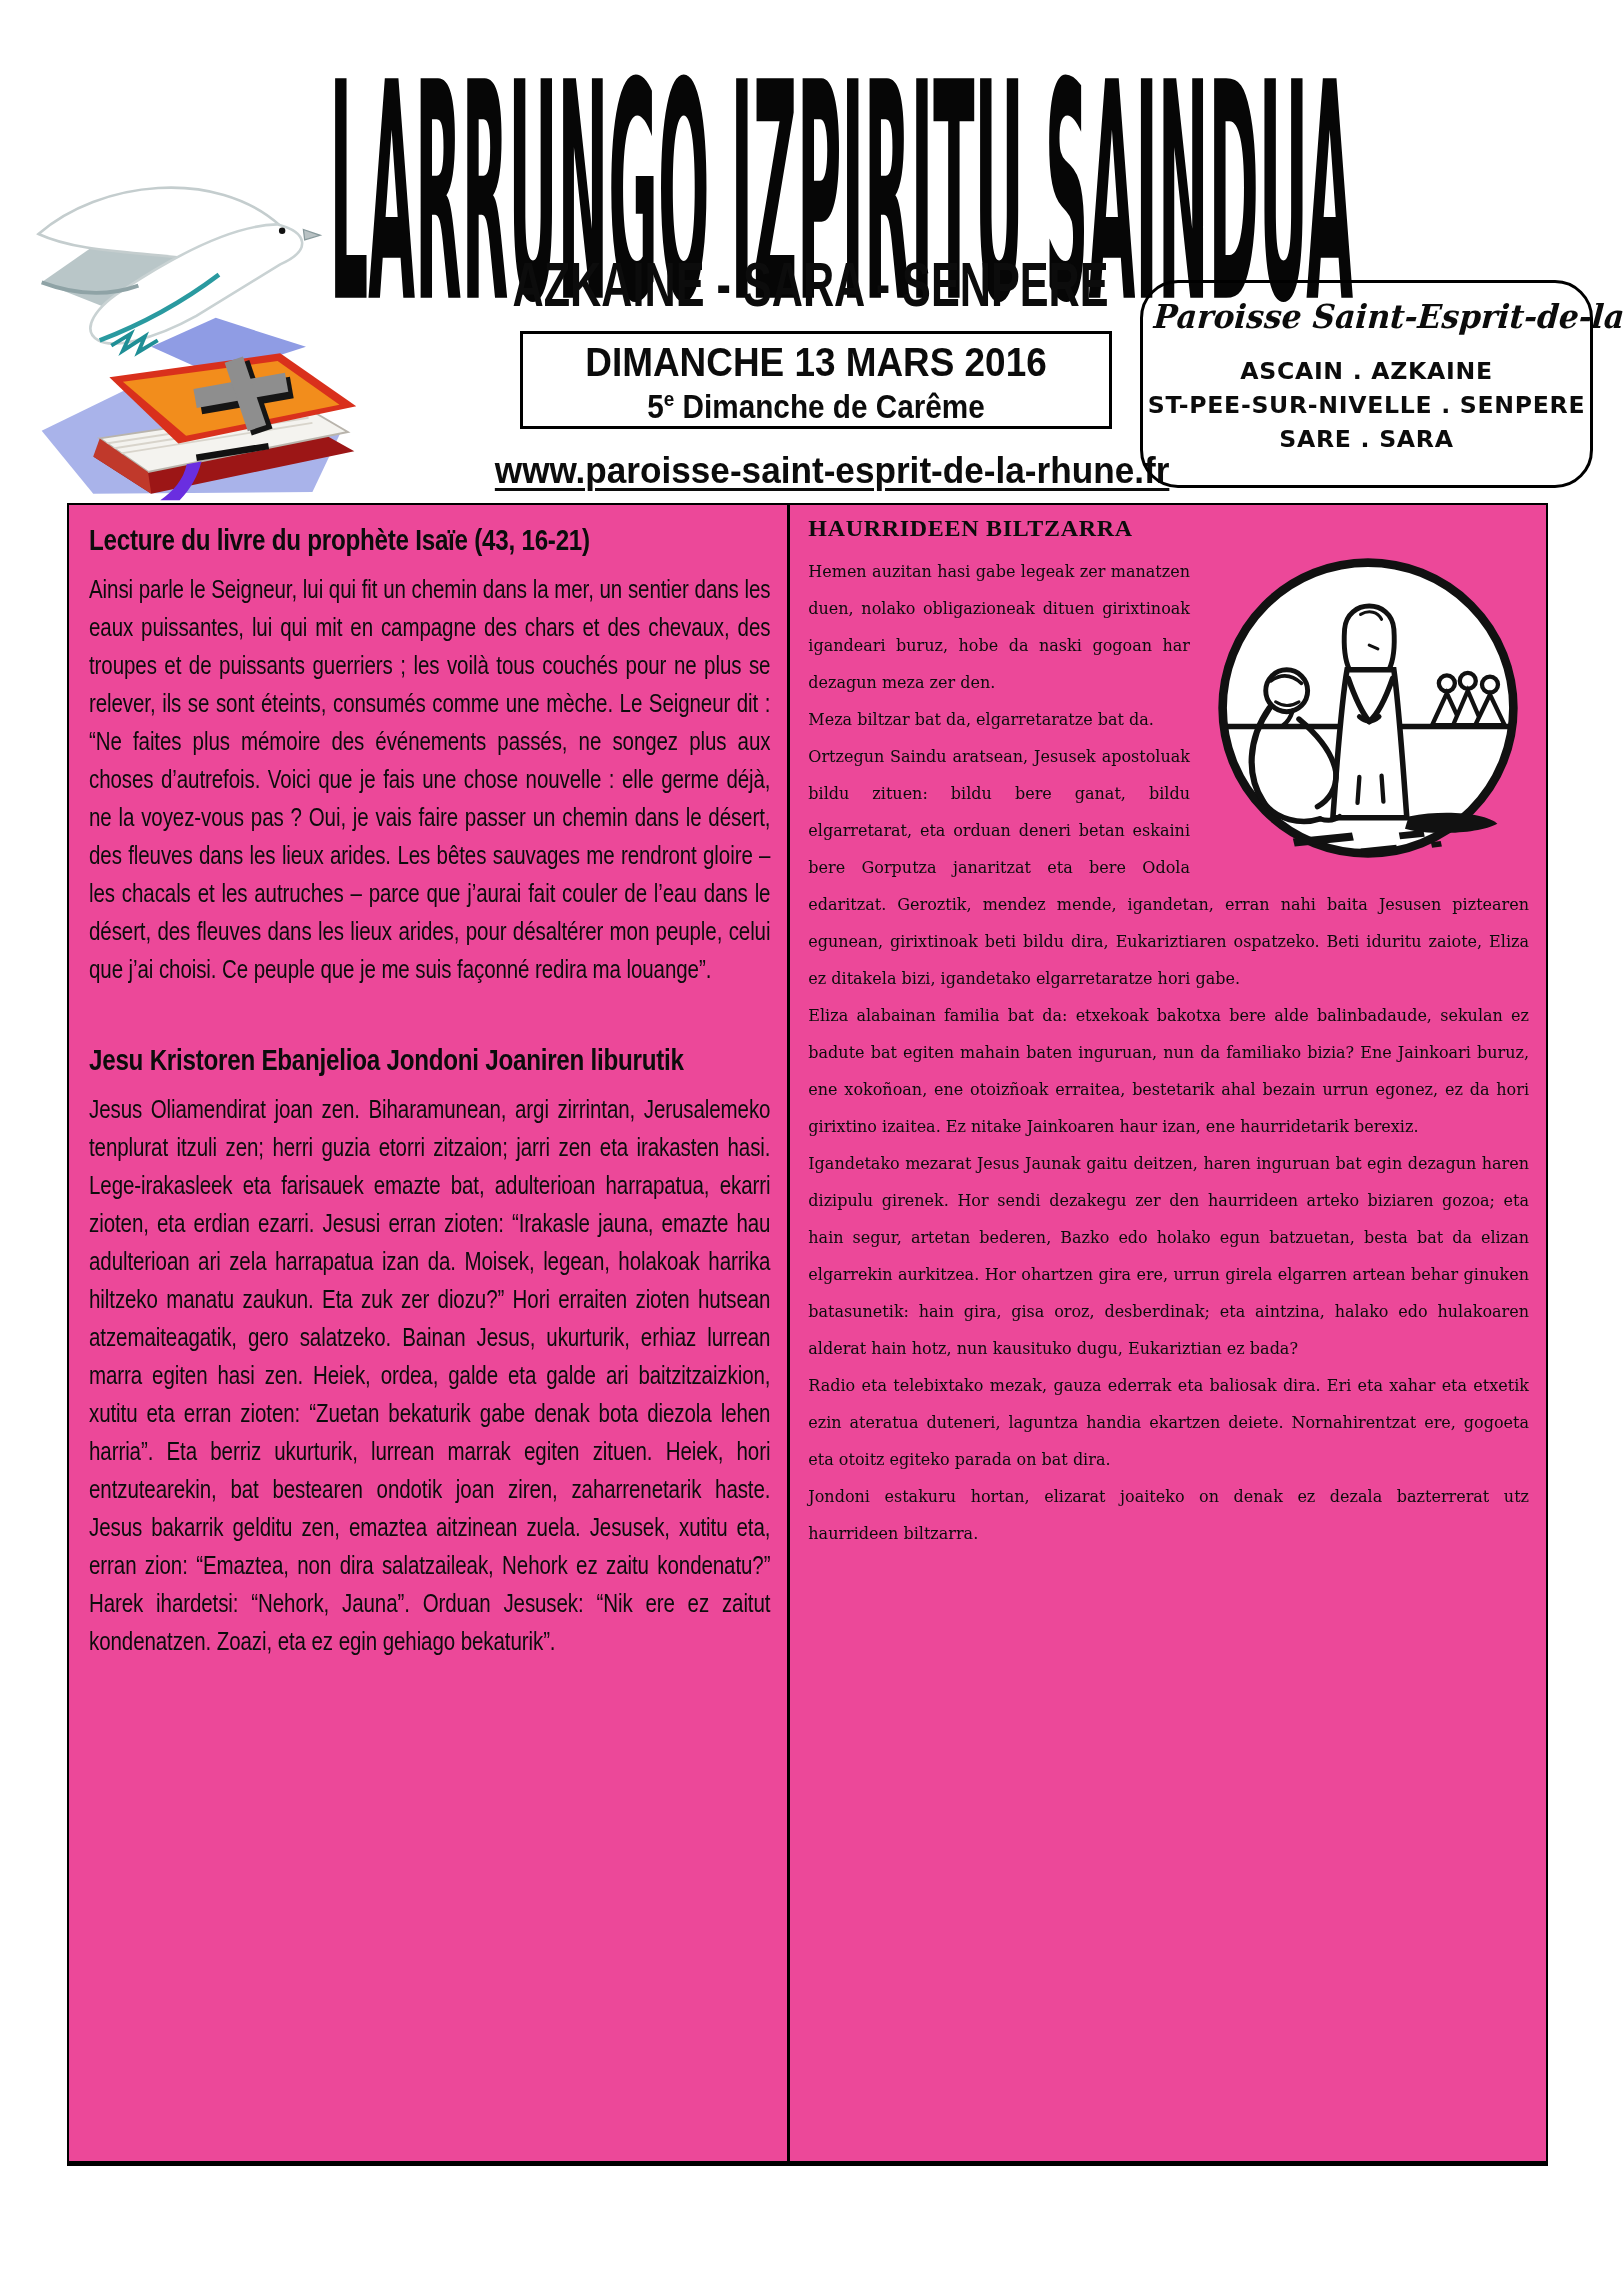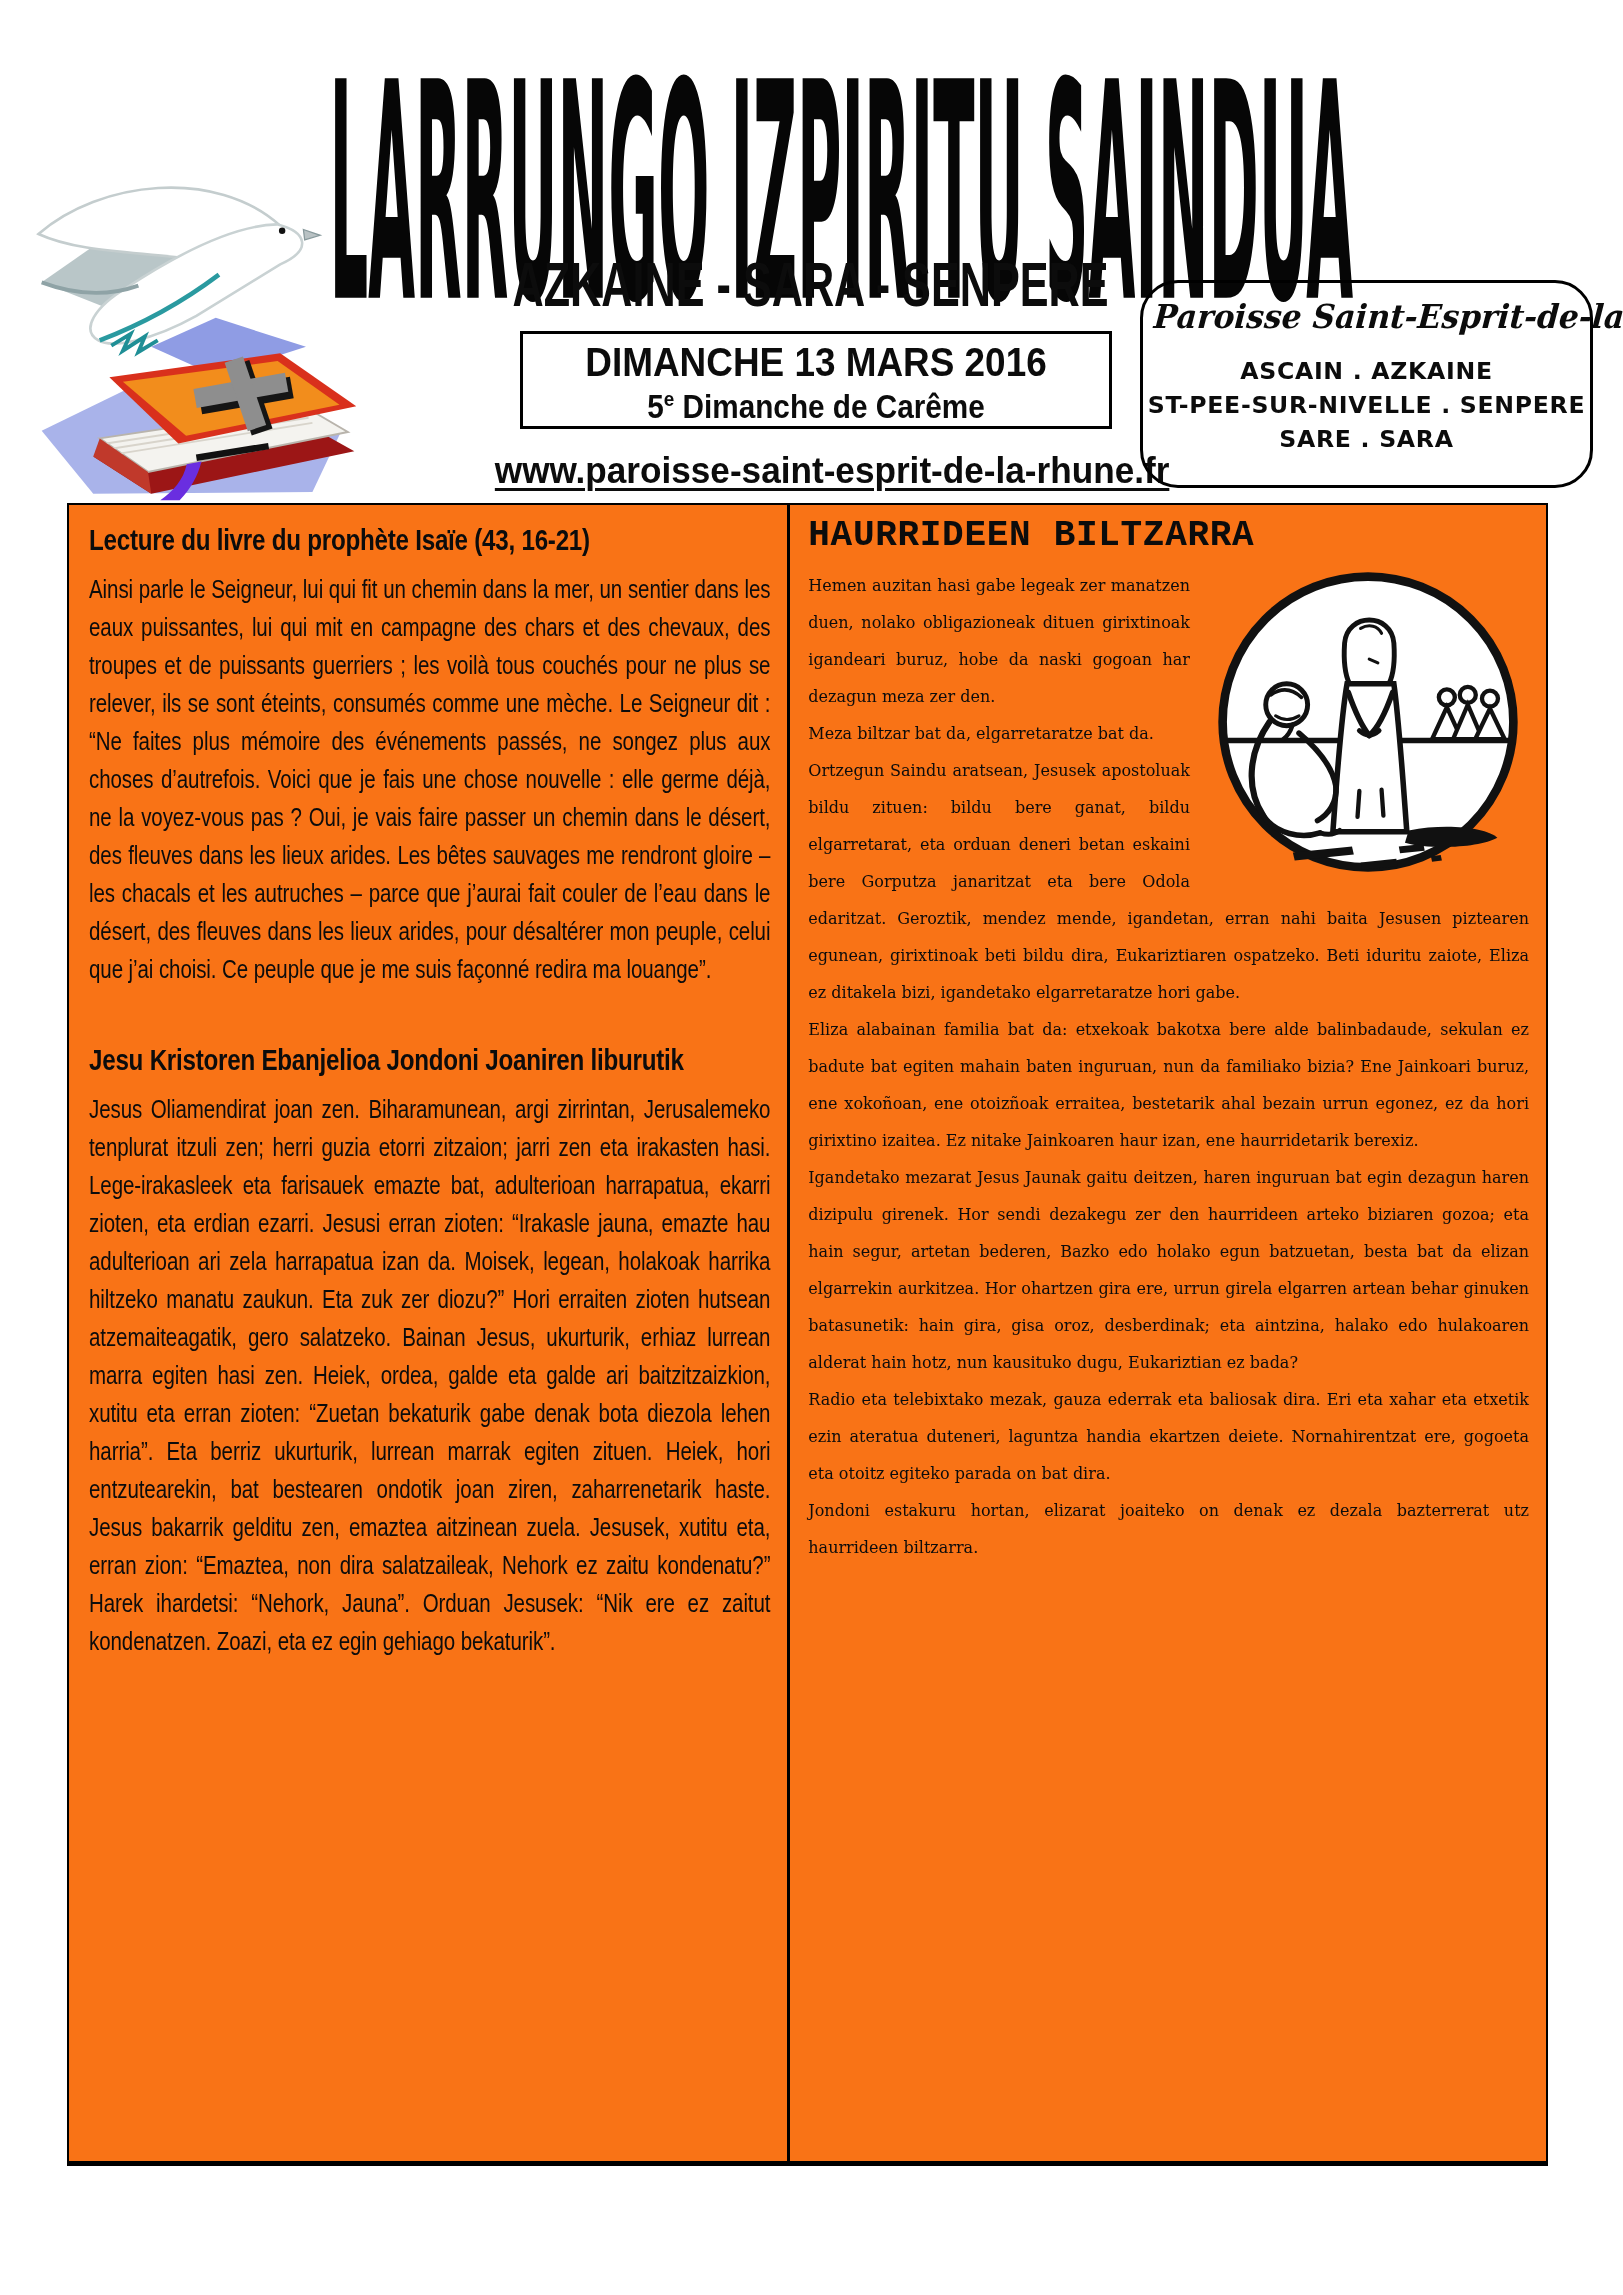--- a/index.html
+++ b/index.html
@@ -42,35 +42,35 @@
     font-size:33px; transform:skewX(-4deg) scaleX(0.95); white-space:nowrap;
   }
   .parish-towns { margin-top:18px; }
   .parish-town {
     font-family:"DejaVu Sans", sans-serif; font-weight:bold; font-size:23.6px;
     line-height:34px; letter-spacing:0.7px; white-space:nowrap;
   }
   
   .content {
     position:absolute; left:67px; top:503px; width:1481px; height:1663px;
-    border:2.6px solid #000; border-bottom-width:5.9px; display:flex; background:#f97316;
+    border:2.6px solid #000; border-bottom-width:5.9px; display:flex; background:#ec4899;
   }
   .col-left  { width:721px; border-right:3.3px solid #000; padding:10.5px 0 0 19.6px; overflow:hidden; }
   .col-right { flex:1; padding:7.9px 17px 0 18.3px; overflow:hidden; }
 
   .condense { width:831px; transform:scaleX(0.82); transform-origin:0 0; }
   .left-h {
     font-size:29.5px; font-weight:bold; margin:7.9px 0 13px; letter-spacing:-0.3px;
   }
   .left-h.gospel { margin-top:55px; }
   .left-p {
     font-size:25px; line-height:38px; text-align:justify; letter-spacing:-0.1px;
   }
   .right-h {
-    font-family:Liberation Mono, monospace; font-size:36px; font-weight:bold;
+    font-family:Liberation Serif, serif; font-size:24px; font-weight:bold;
     letter-spacing:0.7px; margin:2.6px 0 10.5px;
   }
   .illu-svg { float:right; width:322px; height:308px; margin:1.3px 0 9.2px 17px; }
   .right-p {
     font-family:"DejaVu Serif", serif; font-size:16px; line-height:37px; text-align:justify;
   }
 </style>
 </head>
 <body>
 

